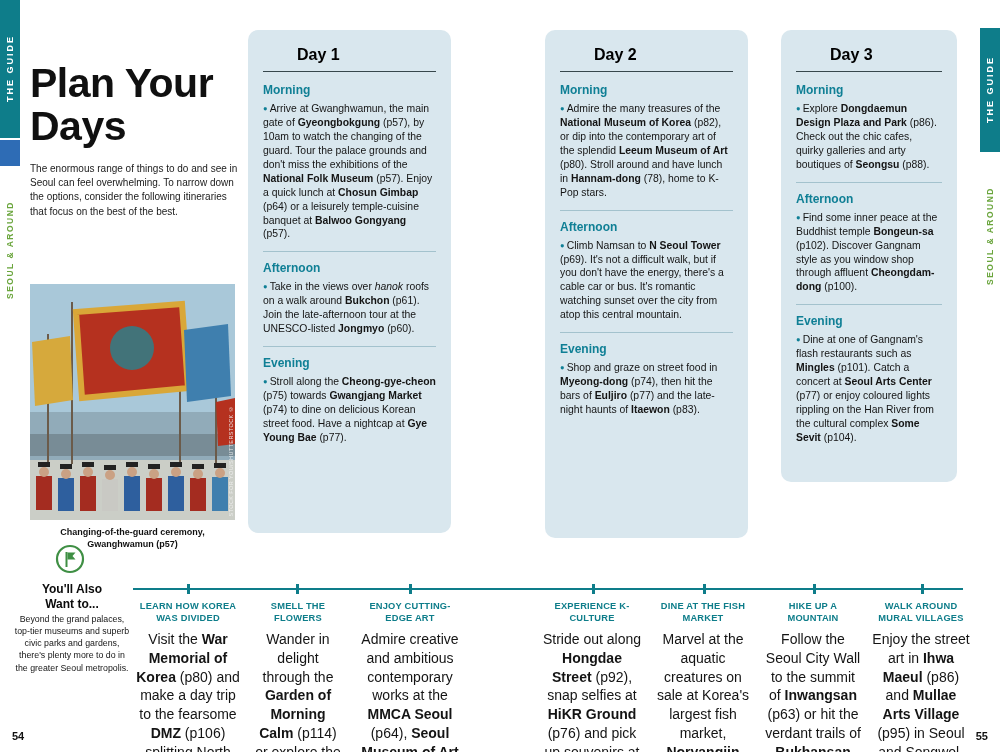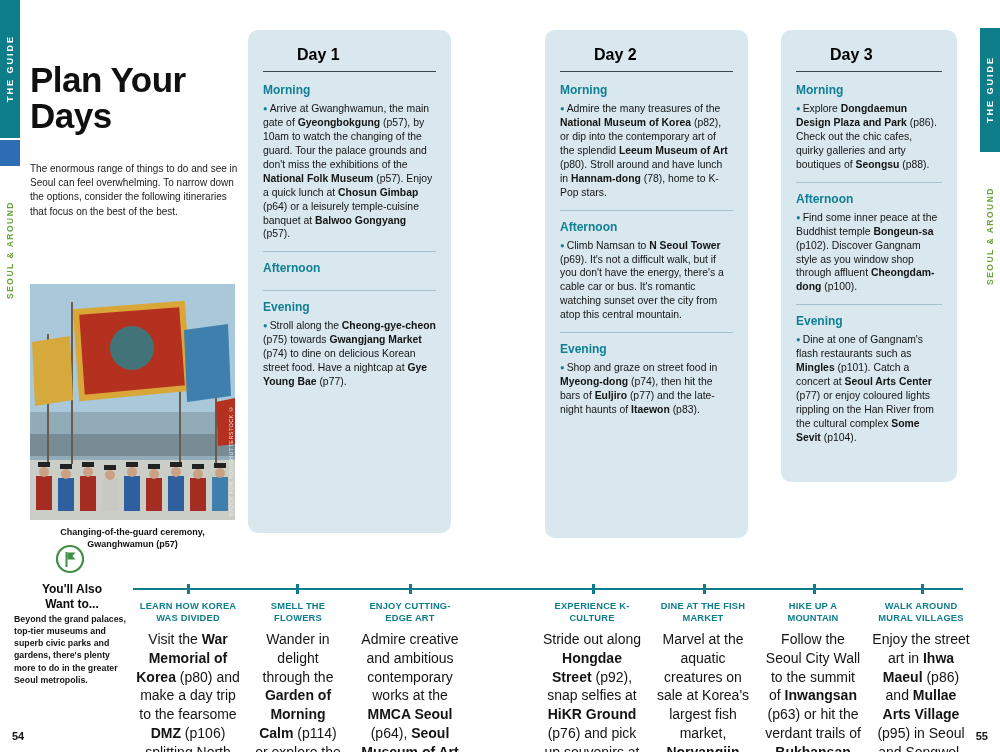--- a/index.html
+++ b/index.html
@@ -14,37 +14,37 @@
   .edge-teal { position:absolute; width:20px; background:#0e7d8a; color:#fff;
                display:flex; align-items:center; justify-content:center;
                font-size:9px; font-weight:bold; letter-spacing:2px; }
   .edge-label { position:absolute; width:20px; display:flex; align-items:center; justify-content:center;
                 color:#6aa53c; font-size:8.5px; font-weight:bold; letter-spacing:1.5px; }
   .edge-square { position:absolute; width:20px; height:26px; background:#2e6cb5; }
   .page-num { position:absolute; bottom:10px; font-size:11px; font-weight:bold; color:#111; }
 
   
   .intro-title { position:absolute; left:30px; top:62px; width:215px;
-                 font-size:35px; font-weight:bold; line-height:1.04; letter-spacing:-0.5px; color:#101010; }
+                 font-size:41px; font-weight:bold; line-height:1.04; letter-spacing:-0.5px; color:#101010; }
   .intro-body  { position:absolute; left:30px; top:162px; width:208px;
                  font-size:10px; line-height:1.42; color:#1a1a1a; }
 
   .photo { position:absolute; left:30px; top:284px; width:205px; height:236px; overflow:hidden; }
   .photo svg { display:block; }
   .photo-credit { position:absolute; right:1px; bottom:4px; writing-mode:vertical-rl; transform:rotate(180deg);
                   font-size:5.5px; color:#f0f0f0; letter-spacing:0.4px; opacity:0.9; }
   .photo-caption { position:absolute; left:30px; top:526px; width:205px; text-align:center;
                    font-size:9px; font-weight:bold; line-height:1.35; color:#111; }
 
   
   .flag-badge { position:absolute; left:55px; top:544px; width:30px; height:30px; }
   .also-title { position:absolute; left:16px; top:582px; width:112px; text-align:center;
                 font-size:12px; font-weight:bold; line-height:1.25; color:#0b0b0b; }
-  .also-body  { position:absolute; left:14px; top:613px; width:116px; text-align:left;
-                font-size:8.8px; line-height:1.38; color:#151515;font-weight:bold; }
+  .also-body  { position:absolute; left:14px; top:613px; width:116px; text-align:center;
+                font-size:8.8px; line-height:1.38; color:#151515; }
 
   
   .day-box { position:absolute; top:30px; background:#d9e7ee; border-radius:10px; padding:16px 15px 14px; }
   #day1 { left:248px; width:203px; height:503px; }
   #day2 { left:545px; width:203px; height:508px; }
   #day3 { left:781px; width:176px; height:452px; }
   .day-title { font-size:16px; font-weight:bold; color:#000000; padding-bottom:7px;margin-left:34px; }
   .day-rule  { height:1px; background:#37474c; margin-bottom:2px; }
   .day-section { padding:9px 0 10px; }
   .day-section + .day-section { border-top:1px solid #a3c2cd; }
@@ -145,20 +145,21 @@
 
   <div class="day-box" id="day1">
     <div class="day-title">Day 1</div>
     <div class="day-rule"></div>
     <div class="day-section">
       <div class="sec-head">Morning</div>
       <p class="sec-text">Arrive at Gwanghwamun, the main gate of <b>Gyeongbokgung</b> (p57), by 10am to watch the changing of the guard. Tour the palace grounds and don't miss the exhibitions of the <b>National Folk Museum</b> (p57). Enjoy a quick lunch at <b>Chosun Gimbap</b> (p64) or a leisurely temple-cuisine banquet at <b>Balwoo Gongyang</b> (p57).</p>
     </div>
     <div class="day-section">
       <div class="sec-head">Afternoon</div>
+      <p class="sec-text">Take in the views over <i>hanok</i> roofs on a walk around <b>Bukchon</b> (p61). Join the late-afternoon tour at the UNESCO-listed <b>Jongmyo</b> (p60).</p>
     </div>
     <div class="day-section">
       <div class="sec-head">Evening</div>
       <p class="sec-text">Stroll along the <b>Cheong-gye-cheon</b> (p75) towards <b>Gwangjang Market</b> (p74) to dine on delicious Korean street food. Have a nightcap at <b>Gye Young Bae</b> (p77).</p>
     </div>
   </div>
 
   <div class="day-box" id="day2">
     <div class="day-title">Day 2</div>
     <div class="day-rule"></div>

